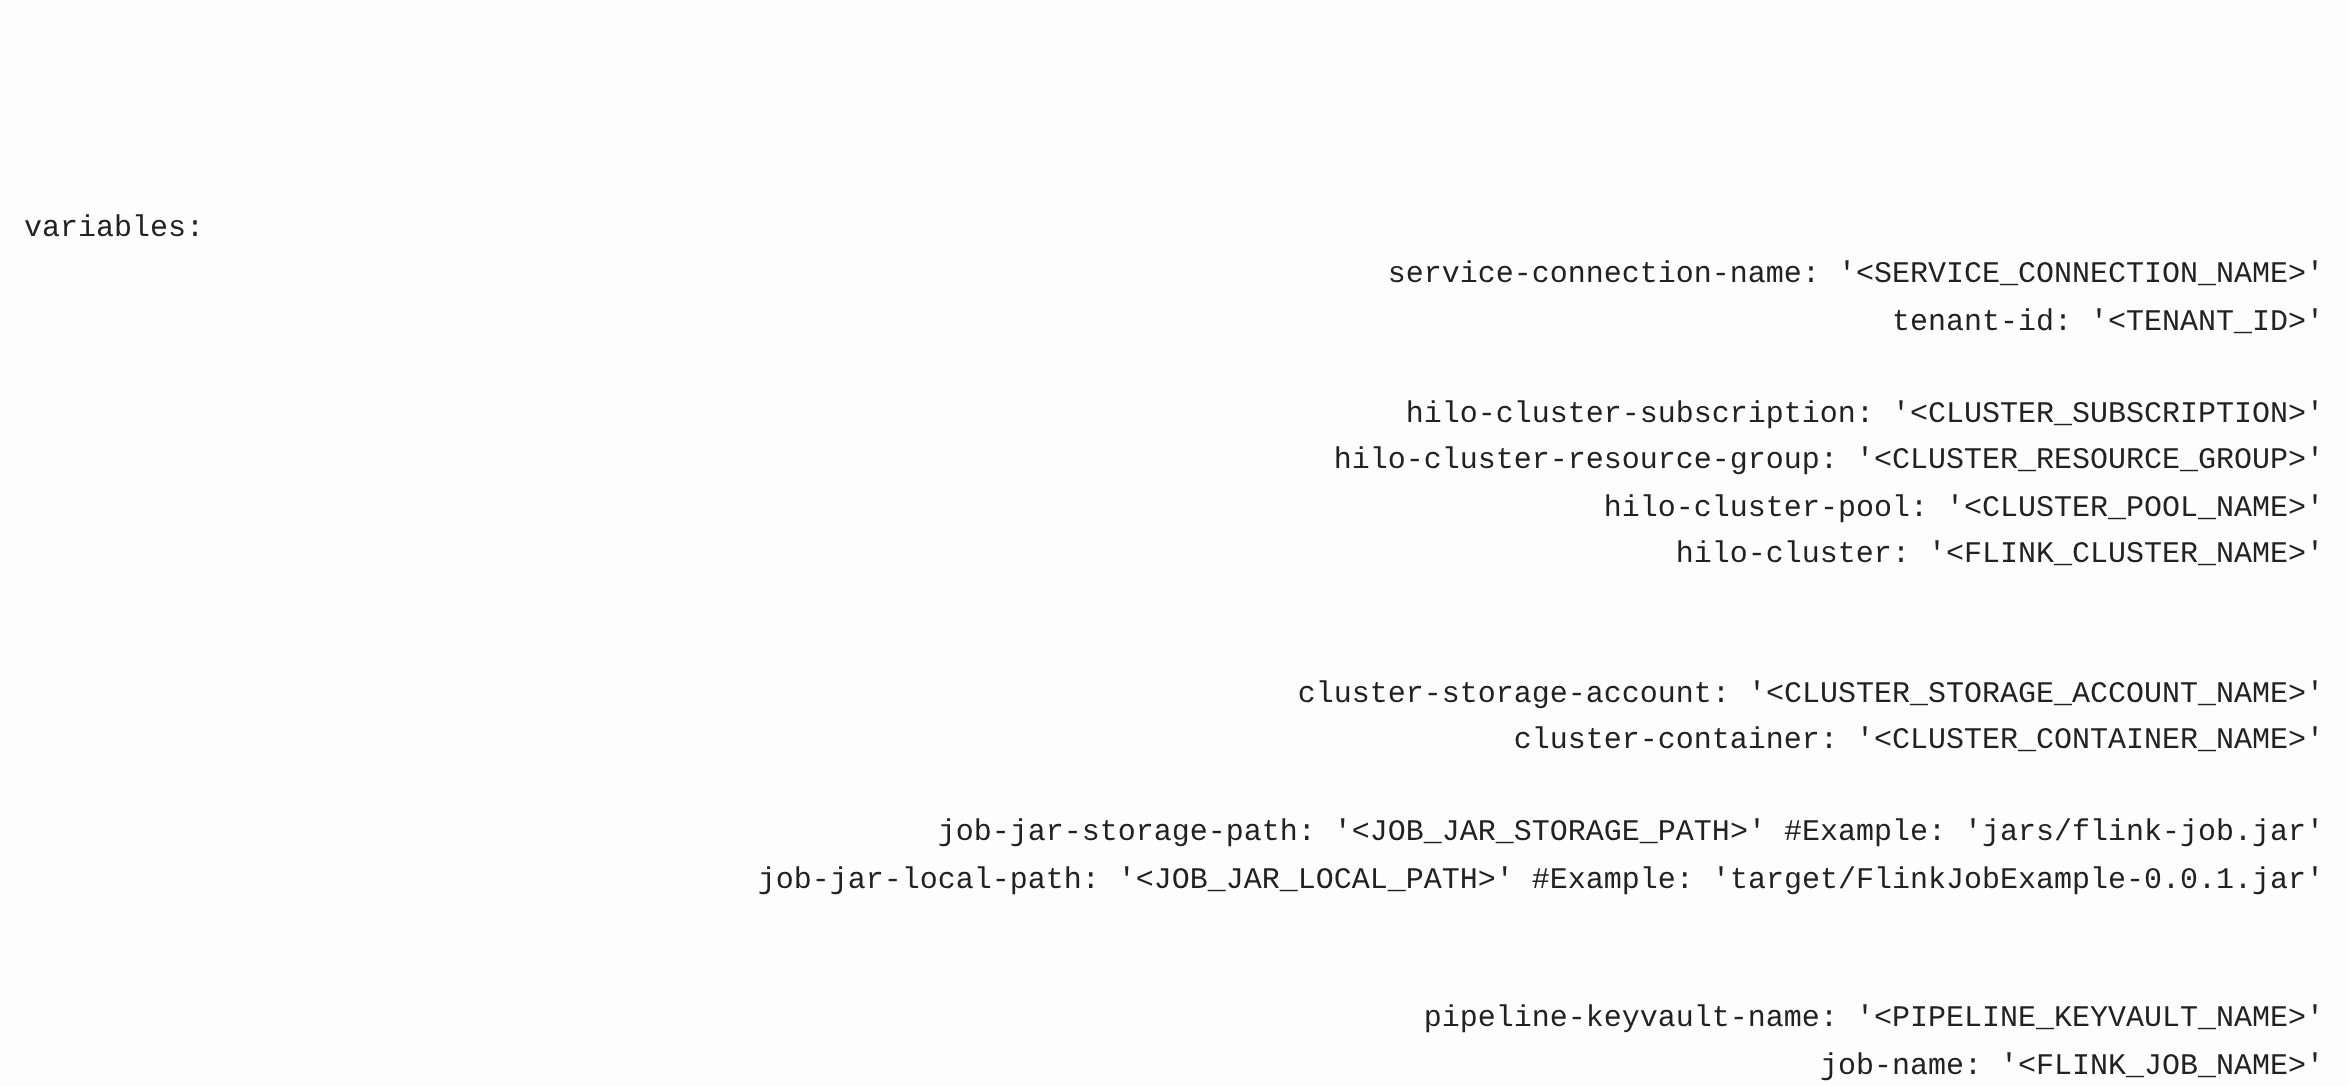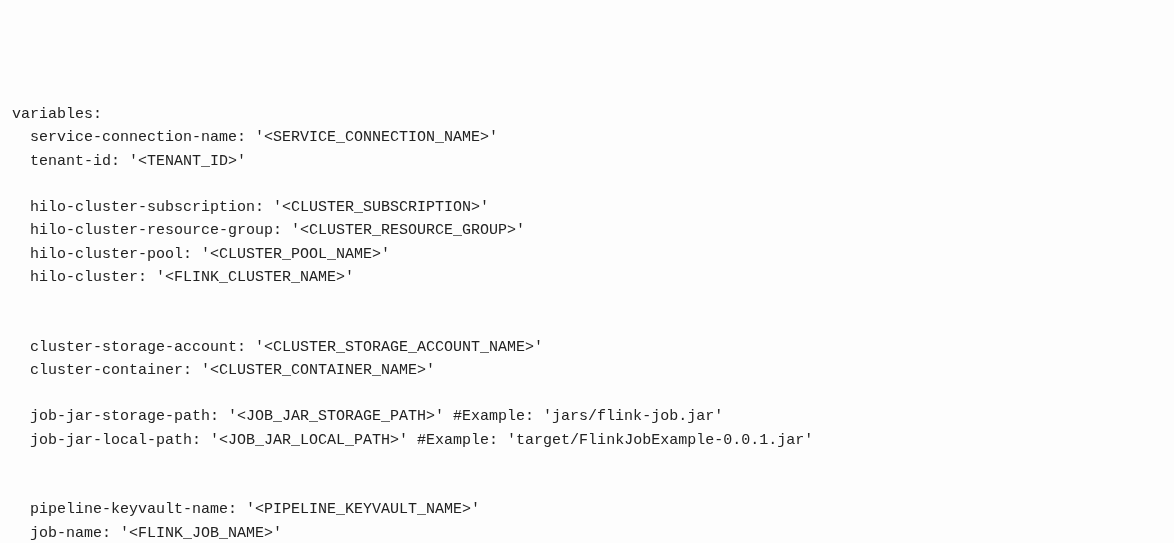--- a/index.html
+++ b/index.html
@@ -16,20 +16,21 @@
     }
     .var-val {
     }
     .comment {
     }
     .line {
       display: block;
     }
     .indent {
       padding-left: 2ch;
+      text-align: right;
     }
   </style>
 </head>
 <body>
 
 
 
 <div id="code-root"><span class="line">variables:</span><span class="line indent"><span class="var-key">service-connection-name</span><span>: </span><span class="var-val">'&lt;SERVICE_CONNECTION_NAME&gt;'</span></span><span class="line indent"><span class="var-key">tenant-id</span><span>: </span><span class="var-val">'&lt;TENANT_ID&gt;'</span></span><span class="line indent"> </span><span class="line indent"><span class="var-key">hilo-cluster-subscription</span><span>: </span><span class="var-val">'&lt;CLUSTER_SUBSCRIPTION&gt;'</span></span><span class="line indent"><span class="var-key">hilo-cluster-resource-group</span><span>: </span><span class="var-val">'&lt;CLUSTER_RESOURCE_GROUP&gt;'</span></span><span class="line indent"><span class="var-key">hilo-cluster-pool</span><span>: </span><span class="var-val">'&lt;CLUSTER_POOL_NAME&gt;'</span></span><span class="line indent"><span class="var-key">hilo-cluster</span><span>: </span><span class="var-val">'&lt;FLINK_CLUSTER_NAME&gt;'</span></span><span class="line indent"> </span><span class="line indent"> </span><span class="line indent"><span class="var-key">cluster-storage-account</span><span>: </span><span class="var-val">'&lt;CLUSTER_STORAGE_ACCOUNT_NAME&gt;'</span></span><span class="line indent"><span class="var-key">cluster-container</span><span>: </span><span class="var-val">'&lt;CLUSTER_CONTAINER_NAME&gt;'</span></span><span class="line indent"> </span><span class="line indent"><span class="var-key">job-jar-storage-path</span><span>: </span><span class="var-val">'&lt;JOB_JAR_STORAGE_PATH&gt;'</span><span class="comment"> #Example: 'jars/flink-job.jar'</span></span><span class="line indent"><span class="var-key">job-jar-local-path</span><span>: </span><span class="var-val">'&lt;JOB_JAR_LOCAL_PATH&gt;'</span><span class="comment"> #Example: 'target/FlinkJobExample-0.0.1.jar'</span></span><span class="line indent"> </span><span class="line indent"> </span><span class="line indent"><span class="var-key">pipeline-keyvault-name</span><span>: </span><span class="var-val">'&lt;PIPELINE_KEYVAULT_NAME&gt;'</span></span><span class="line indent"><span class="var-key">job-name</span><span>: </span><span class="var-val">'&lt;FLINK_JOB_NAME&gt;'</span></span></div>
 
 

